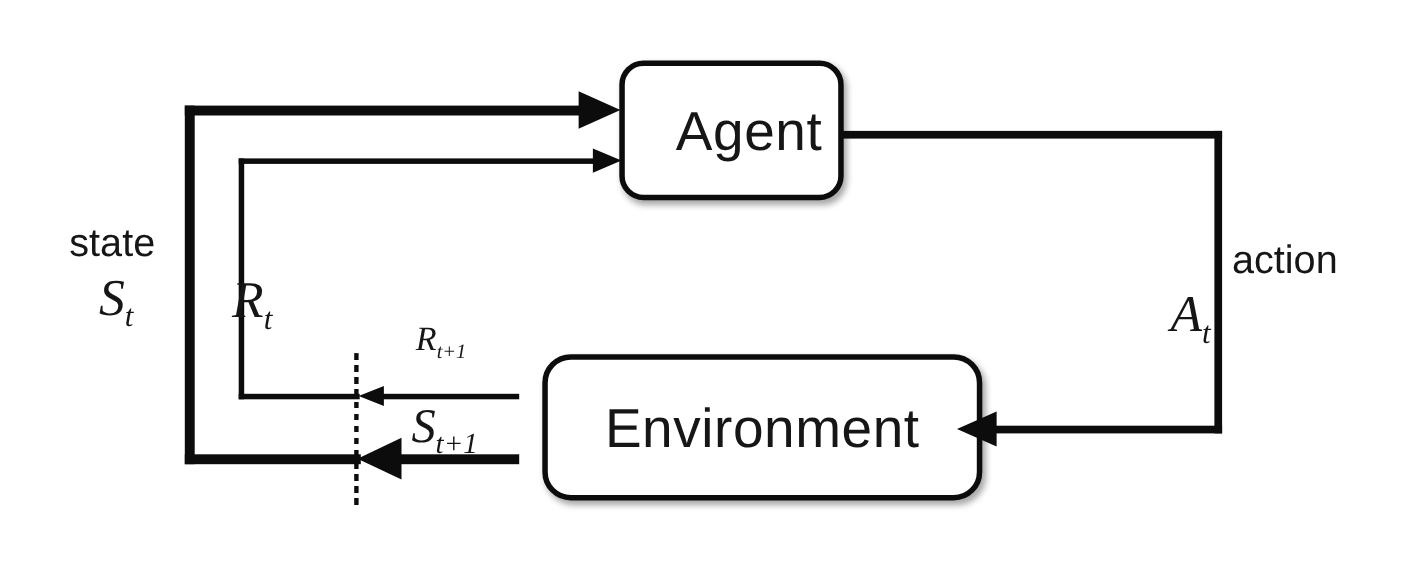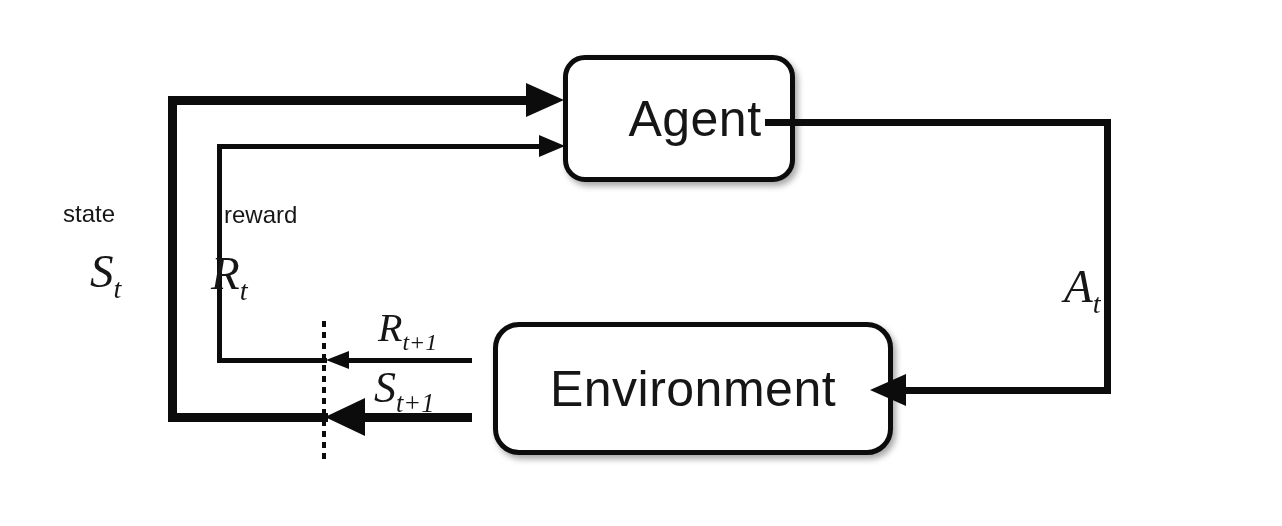--- a/index.html
+++ b/index.html
@@ -20,21 +20,21 @@
   .node{
     position:absolute;
     box-sizing:border-box;
     background:var(--box-bg);
     border:5px solid var(--line);
     display:flex;align-items:center;justify-content:center;
     box-shadow:3px 4px 6px rgba(0,0,0,0.35);
     font-size:50px;
     letter-spacing:0.5px;
   }
-  .node-agent{left:563px;top:55px;width:232px;height:127px;border-radius:22px;padding-left:32px;}
+  .node-agent{left:563px;top:55px;width:204px;height:127px;border-radius:22px;padding-left:32px;}
   .node-environment{left:493px;top:322px;width:400px;height:133px;border-radius:26px;}
 
   .line{position:absolute;background:var(--line);}
 
   
   .state-line-top{left:168px;top:96px;width:362px;height:9px;}
   .state-line-vertical{left:168px;top:96px;width:9px;height:326px;}
   .state-line-bottom{left:168px;top:413px;width:160px;height:9px;}
   
   .reward-line-top{left:217px;top:144px;width:326px;height:5px;}
@@ -55,42 +55,42 @@
   
   .arrow-action-env{left:870px;top:374px;border-top:16px solid transparent;border-bottom:16px solid transparent;border-right:36px solid var(--line);}
   .arrow-next-reward{left:326px;top:351px;border-top:9px solid transparent;border-bottom:9px solid transparent;border-right:23px solid var(--line);}
   .arrow-next-state{left:325px;top:398px;border-top:19px solid transparent;border-bottom:19px solid transparent;border-right:40px solid var(--line);}
 
   .dashed-boundary{
     position:absolute;left:322px;top:321px;width:4px;height:141px;
     background:repeating-linear-gradient(to bottom,var(--line) 0 6px,transparent 6px 11px);
   }
 
-  .word{position:absolute;font-size:24px;}
+  .word{position:absolute;font-size:36px;}
   .word-state{left:63px;top:200px;}
   .word-reward{left:224px;top:201px;}
   .word-action{left:1120px;top:215px;}
 
   .math{
     position:absolute;
     font-family:"Liberation Serif", serif;
     font-style:italic;
     font-size:47px;
     line-height:1;
   }
   .math sub{
     font-size:0.6em;
     line-height:0;
     vertical-align:-0.38em;
     letter-spacing:0;
   }
   .math-state{left:90px;top:248px;}
   .math-reward{left:211px;top:250px;}
   .math-action{left:1064px;top:263px;}
-  .math-next-reward{left:378px;top:308px;font-size:40px;}
+  .math-next-reward{left:378px;top:292px;font-size:31px;}
   .math-next-state{left:374px;top:366px;font-size:44px;}
 </style>
 </head>
 <body>
 
 <div class="stage">
 
   <div class="node node-agent">
     <span>Agent</span>
   </div>
@@ -115,21 +115,21 @@
 
   <div class="line next-reward-line"></div>
   <div class="arrowhead arrow-next-reward"></div>
   <div class="line next-state-line"></div>
   <div class="arrowhead arrow-next-state"></div>
   <div class="dashed-boundary"></div>
 
   <div class="word word-state">state</div>
   <div class="math math-state"><span>S</span><sub>t</sub></div>
 
-  <div class="word word-reward">reward</div>
   <div class="math math-reward"><span>R</span><sub>t</sub></div>
 
+  <div class="word word-action">action</div>
   <div class="math math-action"><span>A</span><sub>t</sub></div>
 
   <div class="math math-next-reward"><span>R</span><sub>t+1</sub></div>
   <div class="math math-next-state"><span>S</span><sub>t+1</sub></div>
 
 </div>
 
 </body></html>

